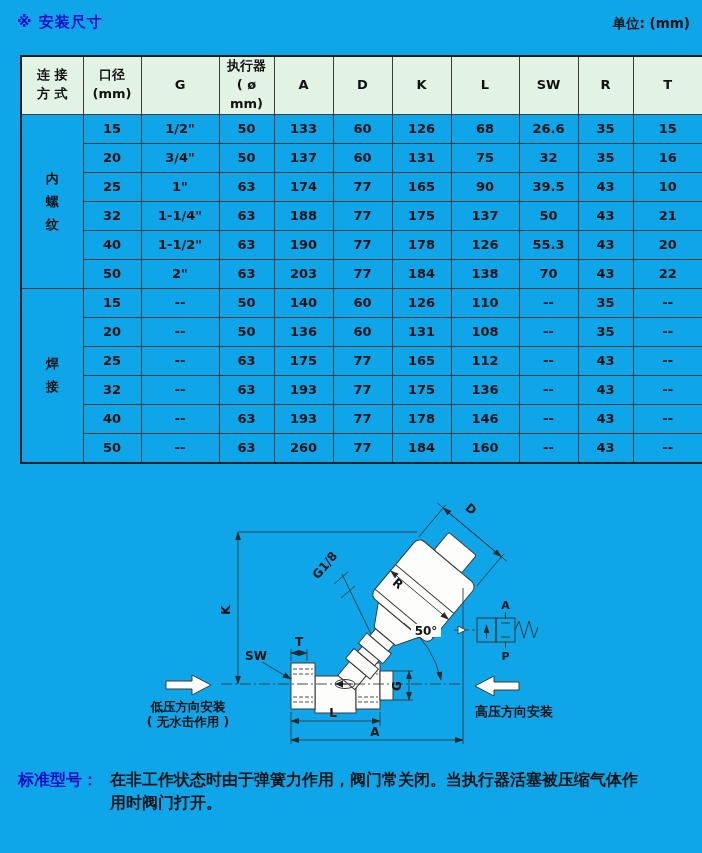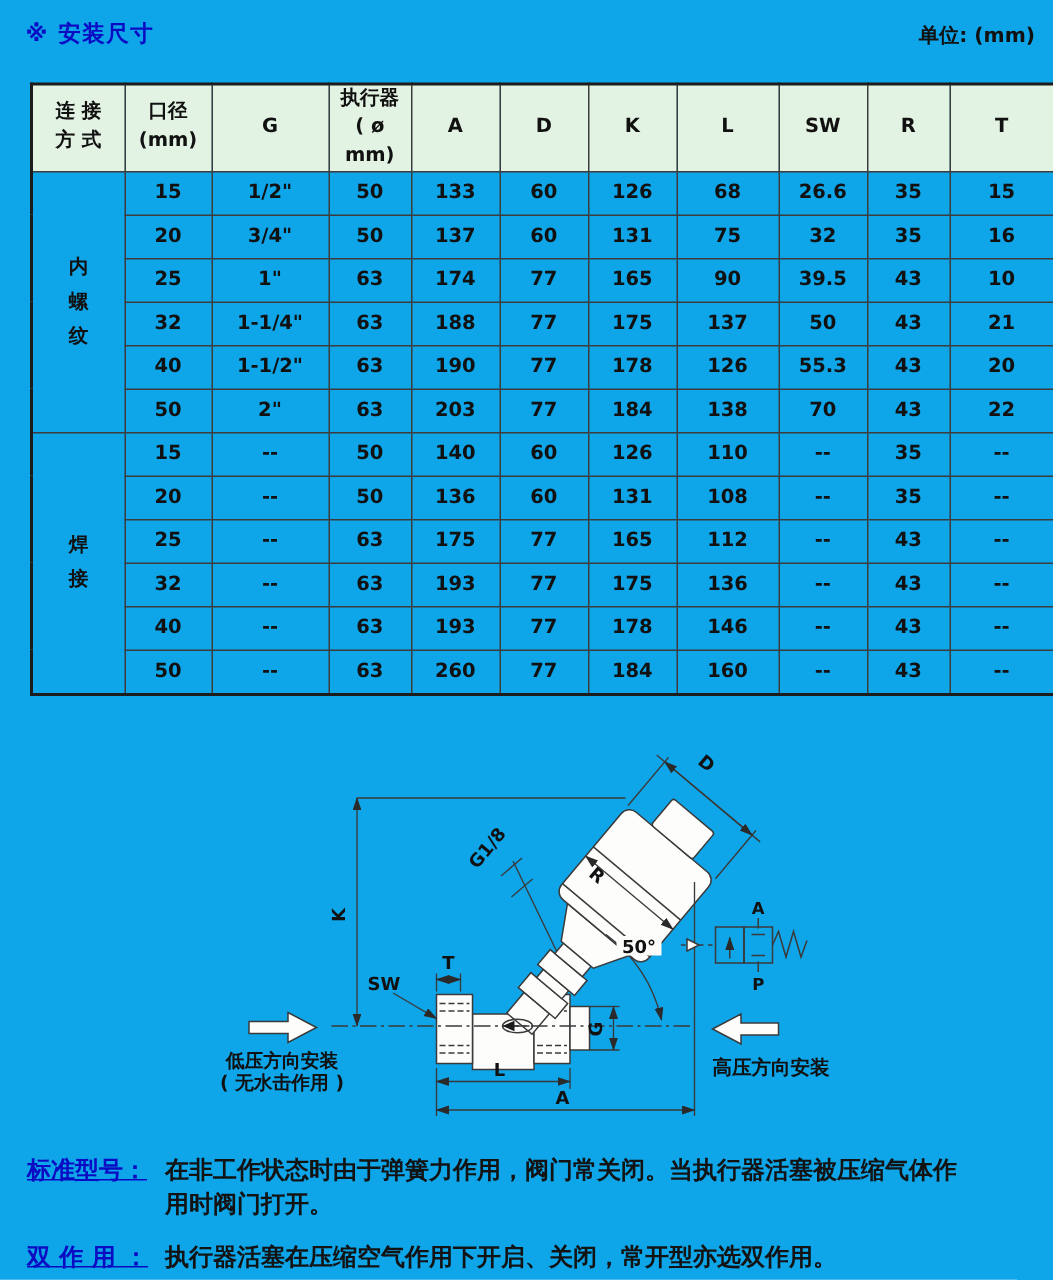--- a/index.html
+++ b/index.html
@@ -14,21 +14,21 @@
   td.grp div{line-height:1;margin:10px 0;}
   .drawing{position:absolute;left:145px;top:488px;width:470px;height:275px;}
   .drawing .s{fill:#fdfdfc;stroke:#3a3a3a;stroke-width:1;}
   .drawing .o{fill:none;stroke:#3a3a3a;stroke-width:1;}
   .drawing .d{fill:none;stroke:#3a3a3a;stroke-width:0.9;}
   .drawing .lbl{font-family:"DejaVu Sans",sans-serif;font-size:12px;font-weight:600;fill:#111;}
   .drawing .cap{font-family:"DejaVu Sans",sans-serif;font-size:13px;font-weight:bold;fill:#111;}
   .drawing .pp{font-family:"DejaVu Sans",sans-serif;font-size:11px;font-weight:bold;fill:#111;}
   .notes{position:absolute;left:18px;top:768px;width:668px;}
   .note{display:flex;margin-bottom:12px;}
-  .note-label{flex:none;width:92px;font-size:16px;font-weight:bold;color:#0b0bc4;line-height:23px;text-decoration:underline;}
+  .note-label{flex:none;width:92px;font-size:16px;font-weight:bold;color:#0b0bc4;line-height:23px;}
   .note-text{width:528px;font-size:16px;font-weight:bold;color:#131313;line-height:23px;}
 </style>
 </head>
 <body>
 
 <div class="page">
 
   <div class="title">※ 安装尺寸</div>
   <div class="unit">单位: (mm)</div>
 
@@ -377,19 +377,15 @@
       </g>
       <text class="cap" x="330" y="228">高压方向安装</text>
     </svg>
   </div>
 
   <div class="notes">
     <div class="note">
       <div class="note-label">标准型号：</div>
       <div class="note-text">在非工作状态时由于弹簧力作用，阀门常关闭。当执行器活塞被压缩气体作用时阀门打开。</div>
     </div>
-    <div class="note">
-      <div class="note-label">双 作 用 ：</div>
-      <div class="note-text">执行器活塞在压缩空气作用下开启、关闭，常开型亦选双作用。</div>
-    </div>
   </div>
 
 </div>
 
 </body></html>

